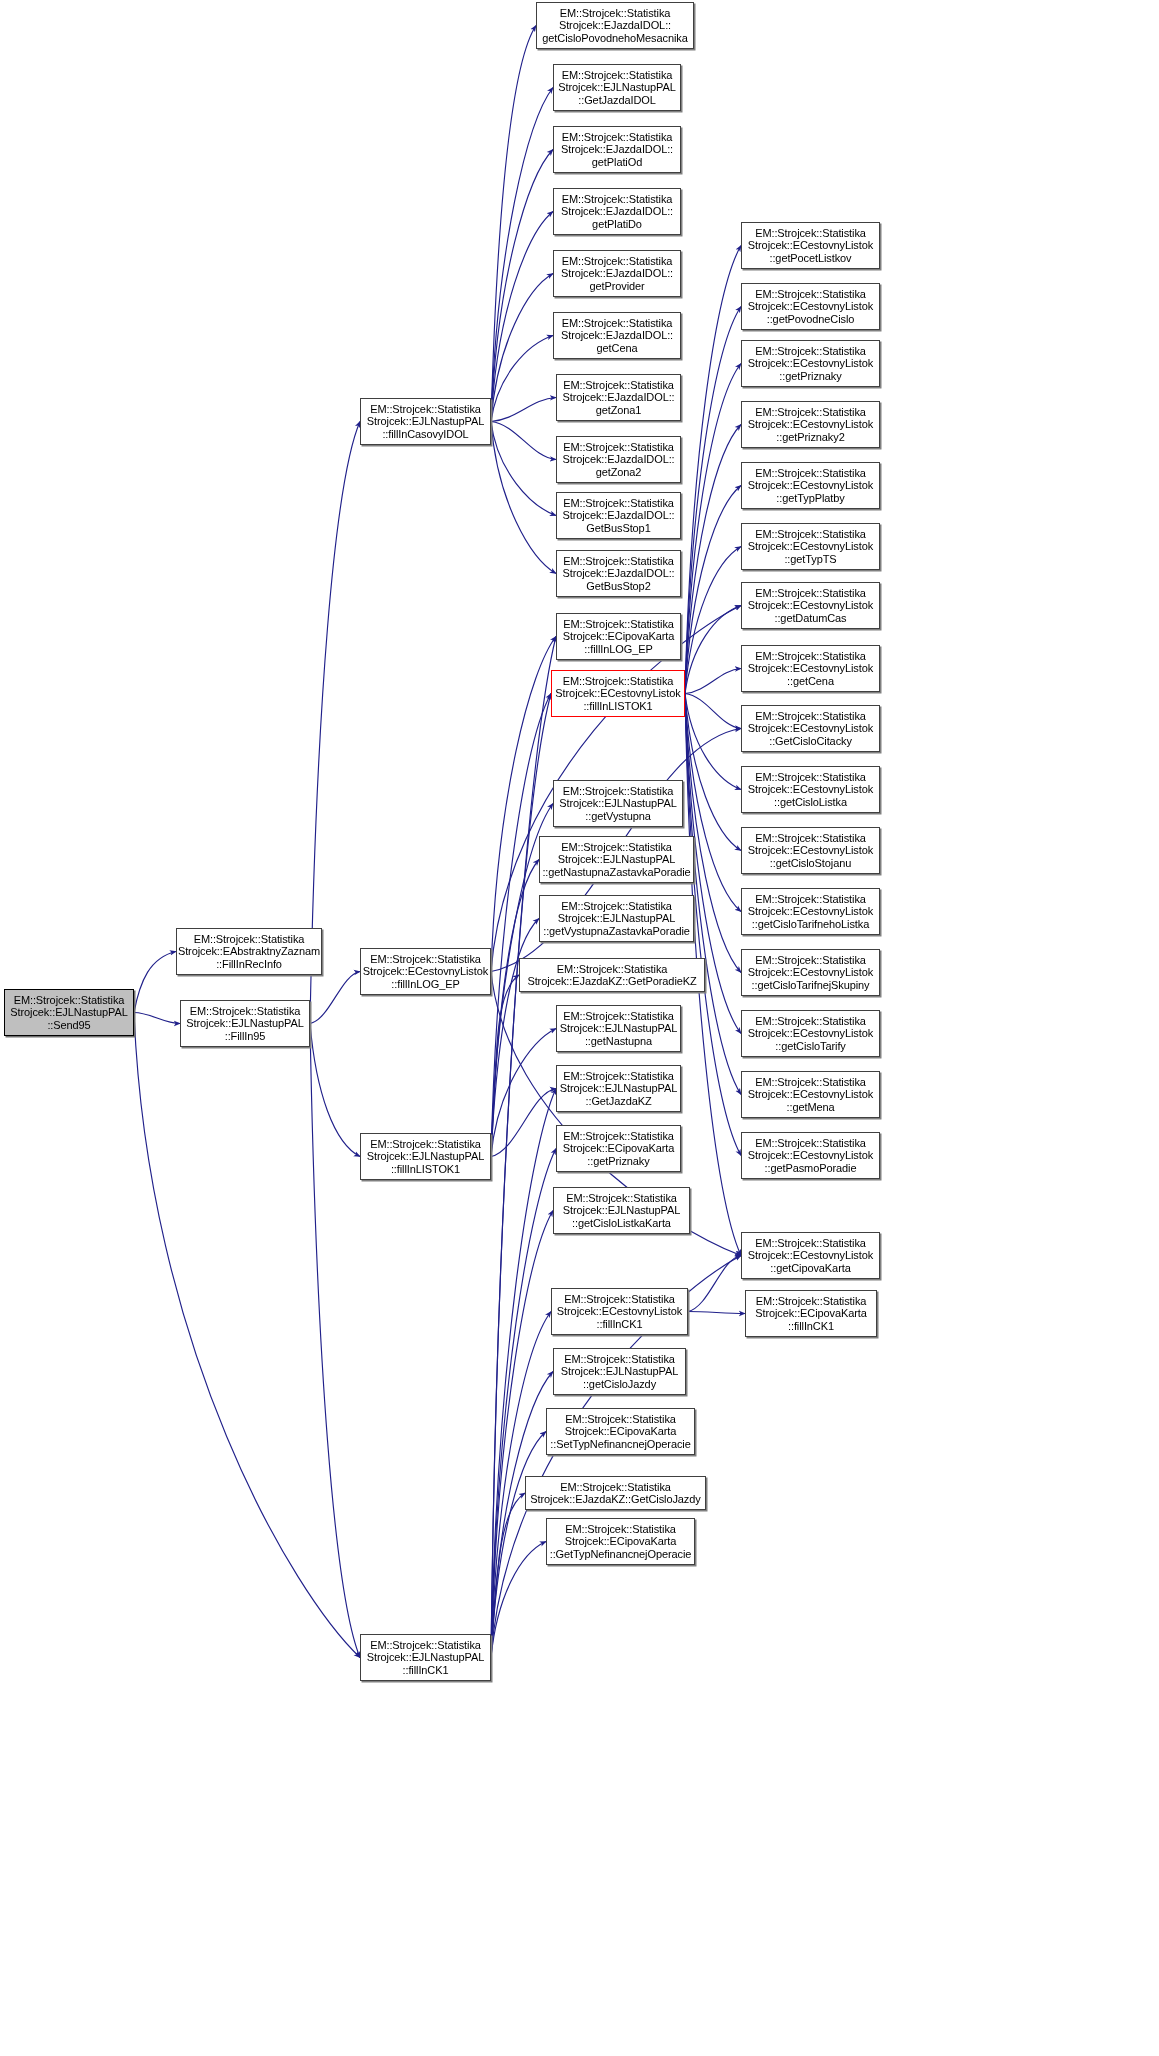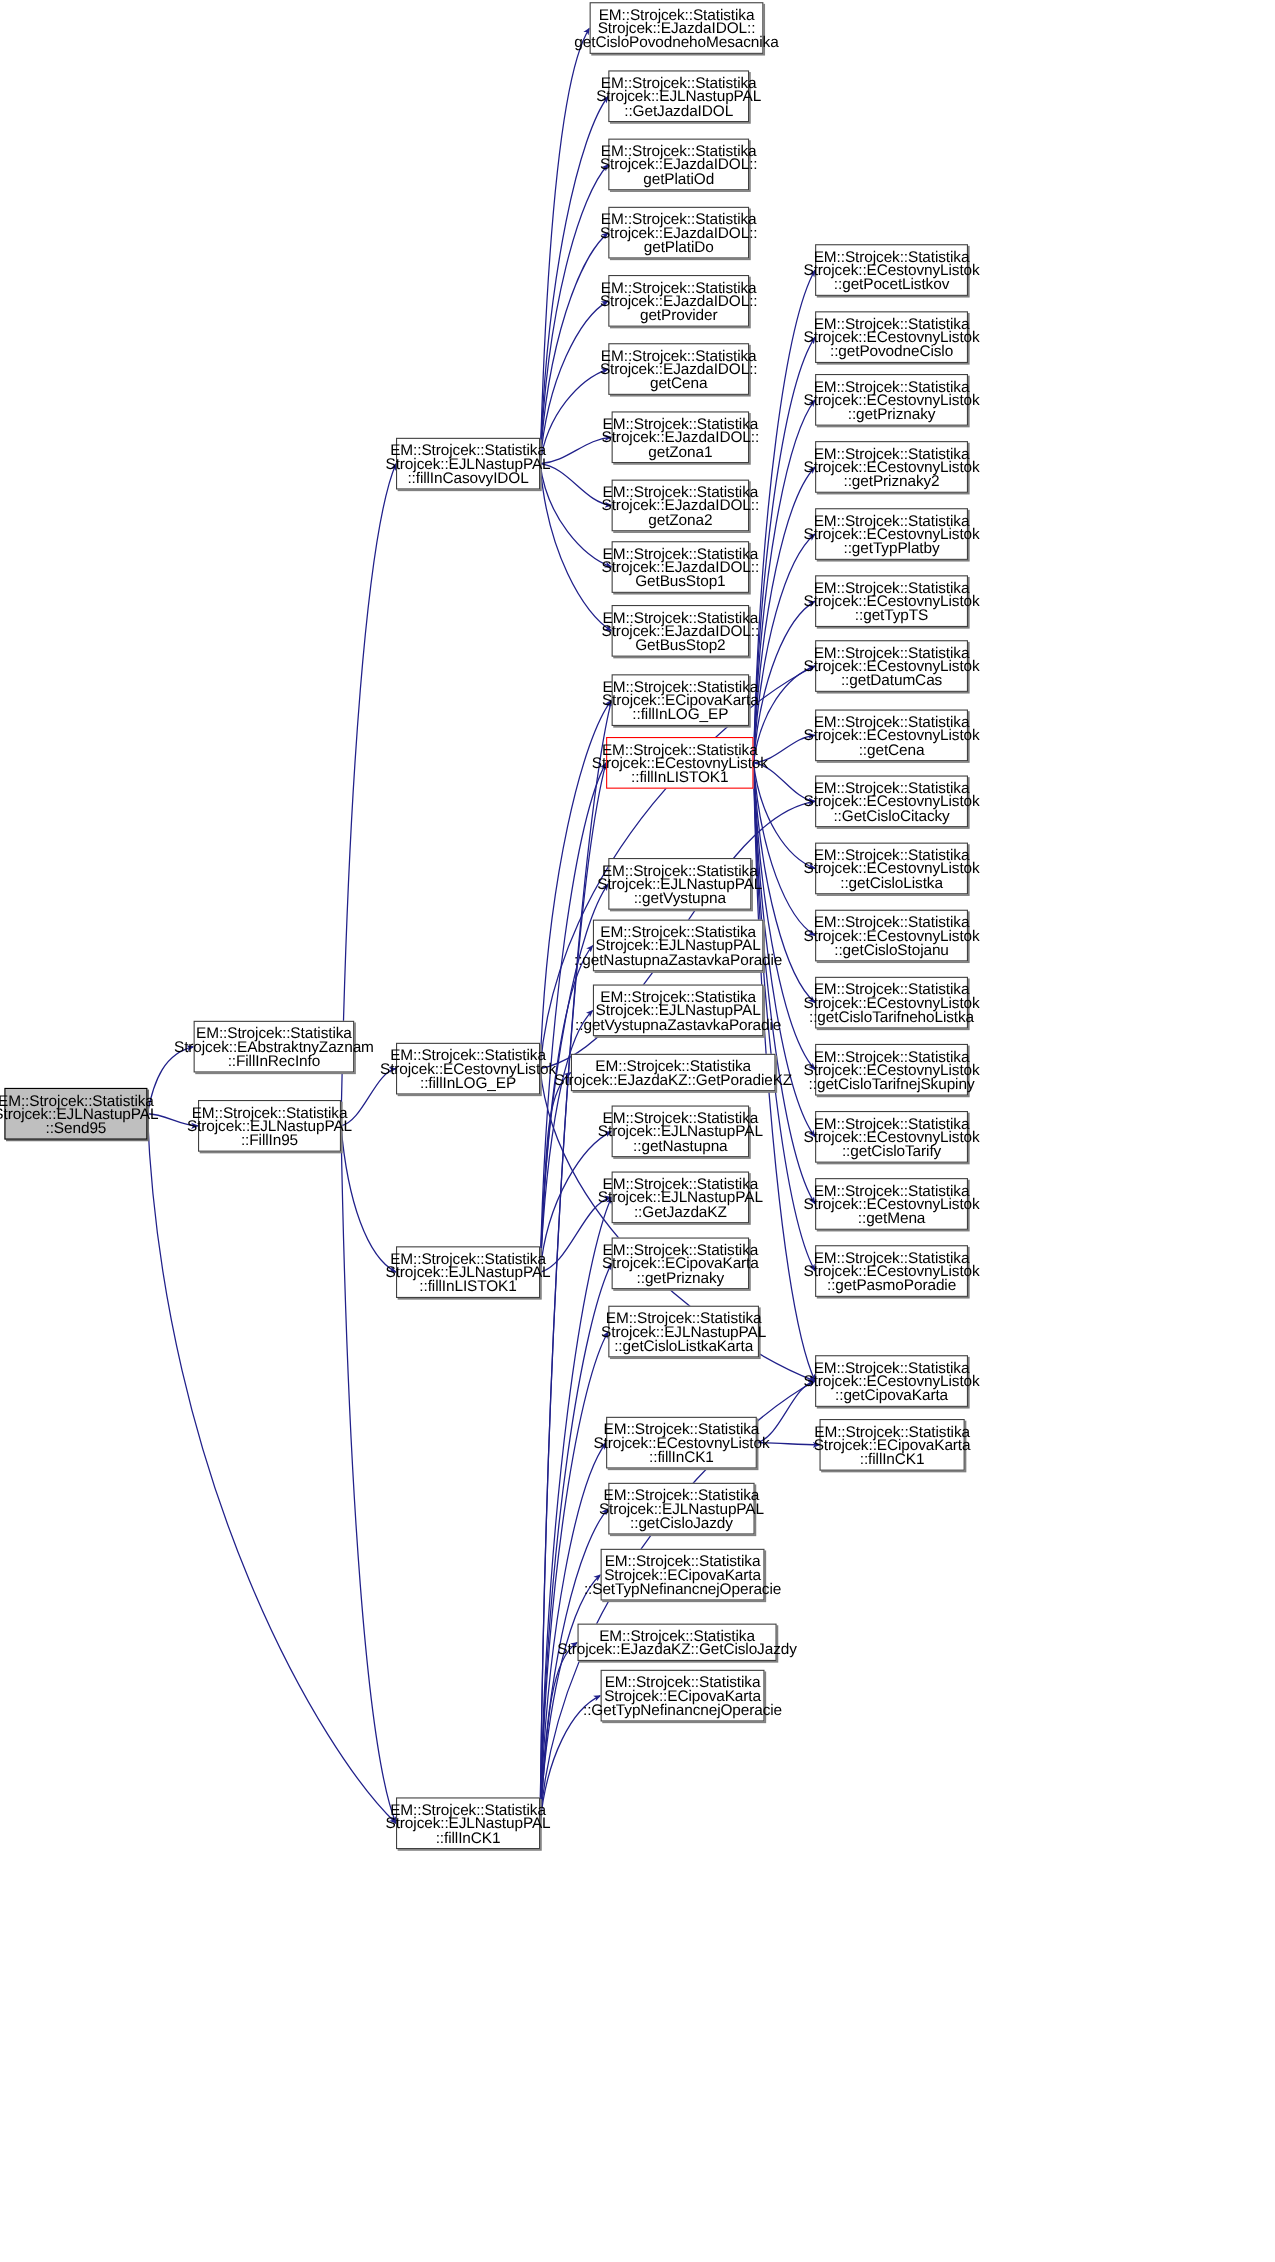--- a/index.html
+++ b/index.html
@@ -2,21 +2,21 @@
 <html><head>
 <meta charset="utf-8">
 <style>
   html,body{margin:0;padding:0;background:#ffffff;}
   #canvas{position:relative;width:1159px;height:2056px;background:#ffffff;
           font-family:"Liberation Sans",sans-serif;overflow:hidden;}
   #edges{position:absolute;left:0;top:0;width:1159px;height:2056px;}
   .node{position:absolute;box-sizing:border-box;background:#ffffff;
         border:1px solid #404040;display:flex;align-items:center;
         justify-content:center;text-align:center;color:#000000;
-        font-size:14px;line-height:12.3px;letter-spacing:-0.1px;
+        font-size:11px;line-height:12.3px;letter-spacing:-0.1px;
         padding:1px 2px;white-space:pre-line;
         box-shadow:1.5px 1.5px 0 0 #808080;}
   .node.root{background:#bfbfbf;border-color:#000000;box-shadow:1.5px 1.5px 0 0 #707070;}
   .node.hl{border:1.5px solid #ff0000;box-shadow:none;}
 </style>
 </head>
 <body>
 
 <div id="canvas">
   <svg id="edges" viewBox="0 0 1159 2056" xmlns="http://www.w3.org/2000/svg">

